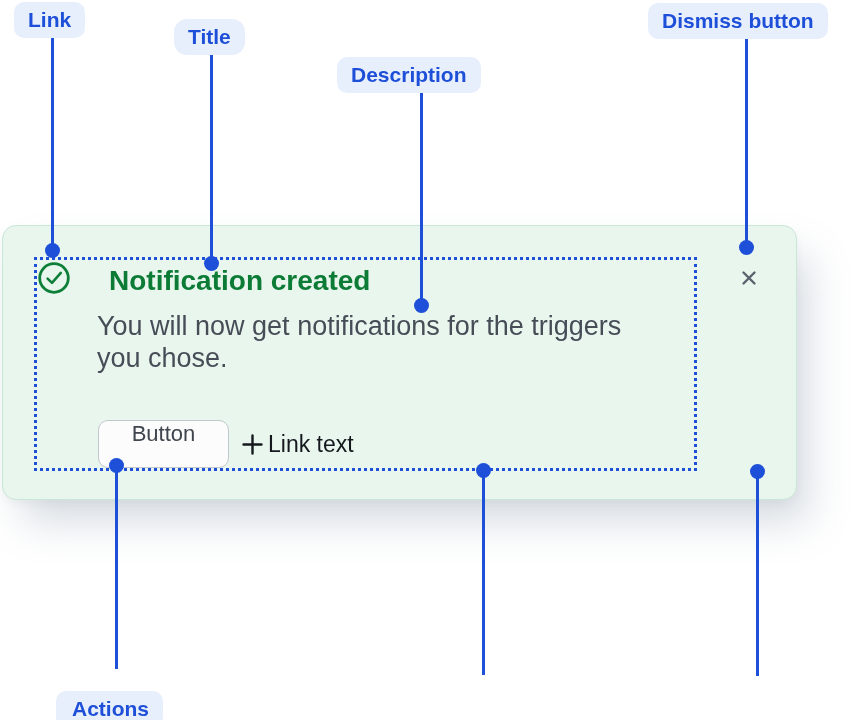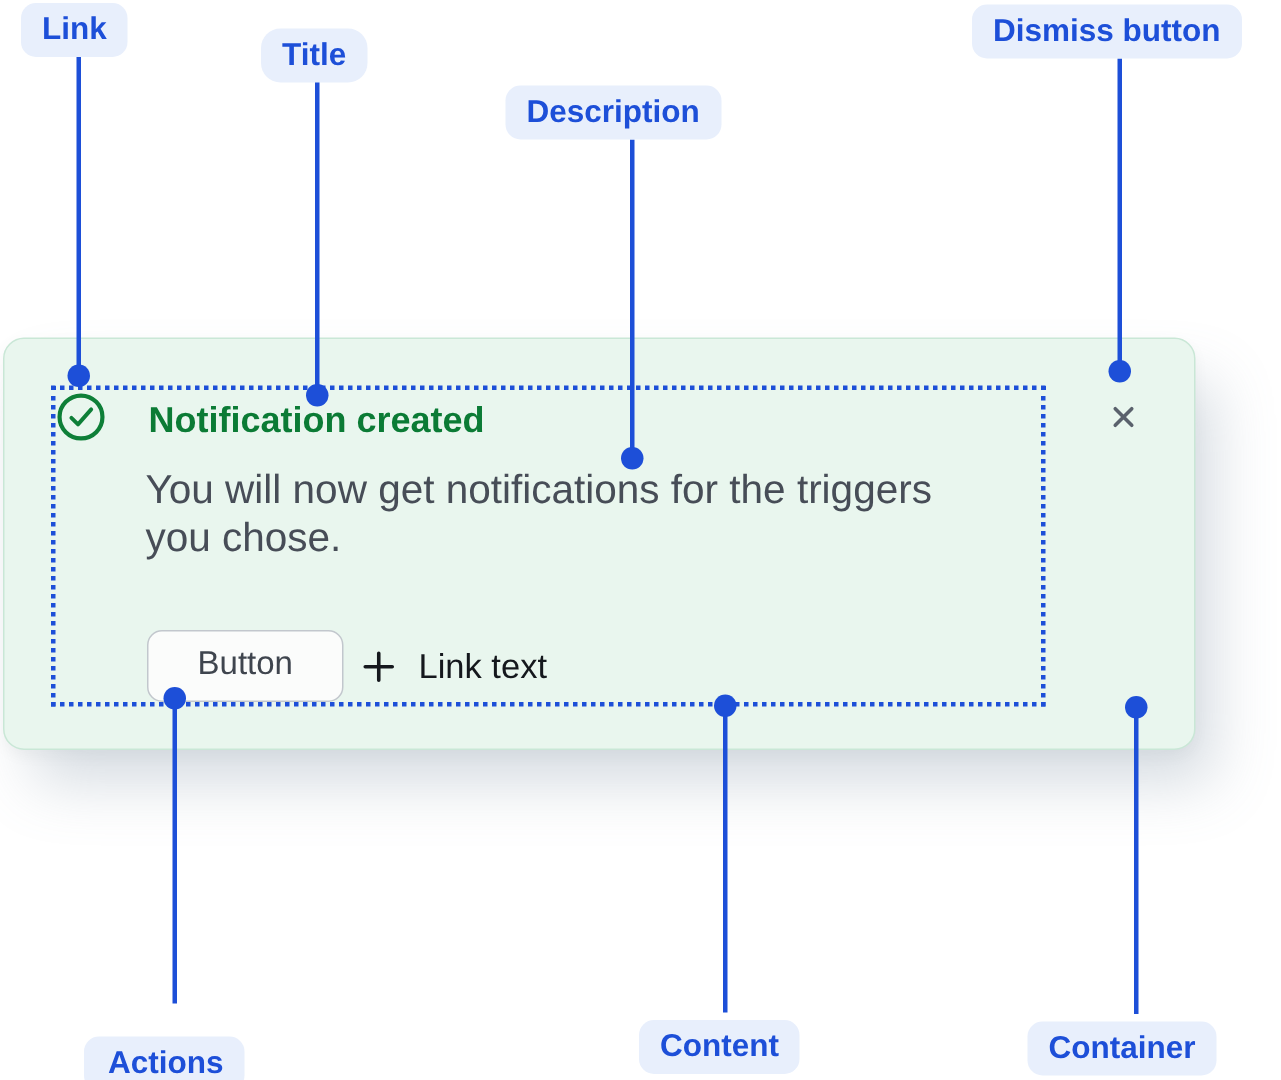--- a/index.html
+++ b/index.html
@@ -68,40 +68,40 @@
     border:1px solid var(--card-border,#C9E7D6);
     border-radius:14px;box-sizing:border-box;
     box-shadow:16px 26px 40px -4px rgba(118,140,160,0.30), 0 4px 10px rgba(0,0,0,0.04);
   }
   .content-region{
     position:absolute;left:31px;top:31px;width:663px;height:214px;
     border:3px dotted var(--accent-blue,#1D4FD8);box-sizing:border-box;
   }
   .success-icon{position:absolute;left:34px;top:35px;width:34px;height:34px;color:var(--icon-green,#0E7F38);}
   .card-title{
-    position:absolute;left:96px;top:40px;
-    font-size:24px;font-weight:700;line-height:30px;
+    position:absolute;left:106px;top:40px;
+    font-size:28px;font-weight:700;line-height:30px;
     color:var(--title-green,#0B7B35);white-space:nowrap;
   }
   .card-desc{
     position:absolute;left:94px;top:84px;max-width:600px;
     font-size:27px;font-weight:400;line-height:32px;
     color:var(--desc-text,#474D57);white-space:pre-line;
   }
   .action-button{
     position:absolute;left:95px;top:194px;width:131px;height:48px;
     background:var(--button-bg,#FBFCFB);
     border:1.5px solid var(--button-border,#C2C7CD);
     border-radius:10px;box-sizing:border-box;
     font-family:inherit;font-size:22px;color:var(--button-text,#3F454E);
-    display:flex;align-items:flex-end;justify-content:center;cursor:pointer;padding:12px;
+    display:flex;align-items:flex-start;justify-content:center;cursor:pointer;padding:0;
   }
   .link-action{
     position:absolute;left:238px;top:194px;height:48px;
-    display:flex;align-items:center;gap:15px;cursor:pointer;
+    display:flex;align-items:center;gap:4px;cursor:pointer;
     color:var(--link-text,#15181D);
   }
   .link-action .label{font-size:23px;font-weight:500;line-height:24px;white-space:nowrap;}
   .plus-icon{width:23px;height:23px;color:var(--link-text,#15181D);}
   .dismiss-button{
     position:absolute;left:728px;top:34px;width:36px;height:36px;
     background:transparent;border:none;padding:0;margin:0;cursor:pointer;
     display:flex;align-items:center;justify-content:center;
     color:var(--dismiss-gray,#5A616C);
   }
@@ -161,16 +161,14 @@
   <div class="cdot dismiss"></div>
   <div class="cdot actions"></div>
   <div class="cdot content"></div>
   <div class="cdot container"></div>
 
   <div class="pill icon">Link</div>
   <div class="pill title">Title</div>
   <div class="pill description">Description</div>
   <div class="pill dismiss">Dismiss button</div>
   <div class="pill actions">Actions</div>
-  <div class="pill content">Content</div>
-  <div class="pill container">Container</div>
 
 </div>
 
 </body></html>

